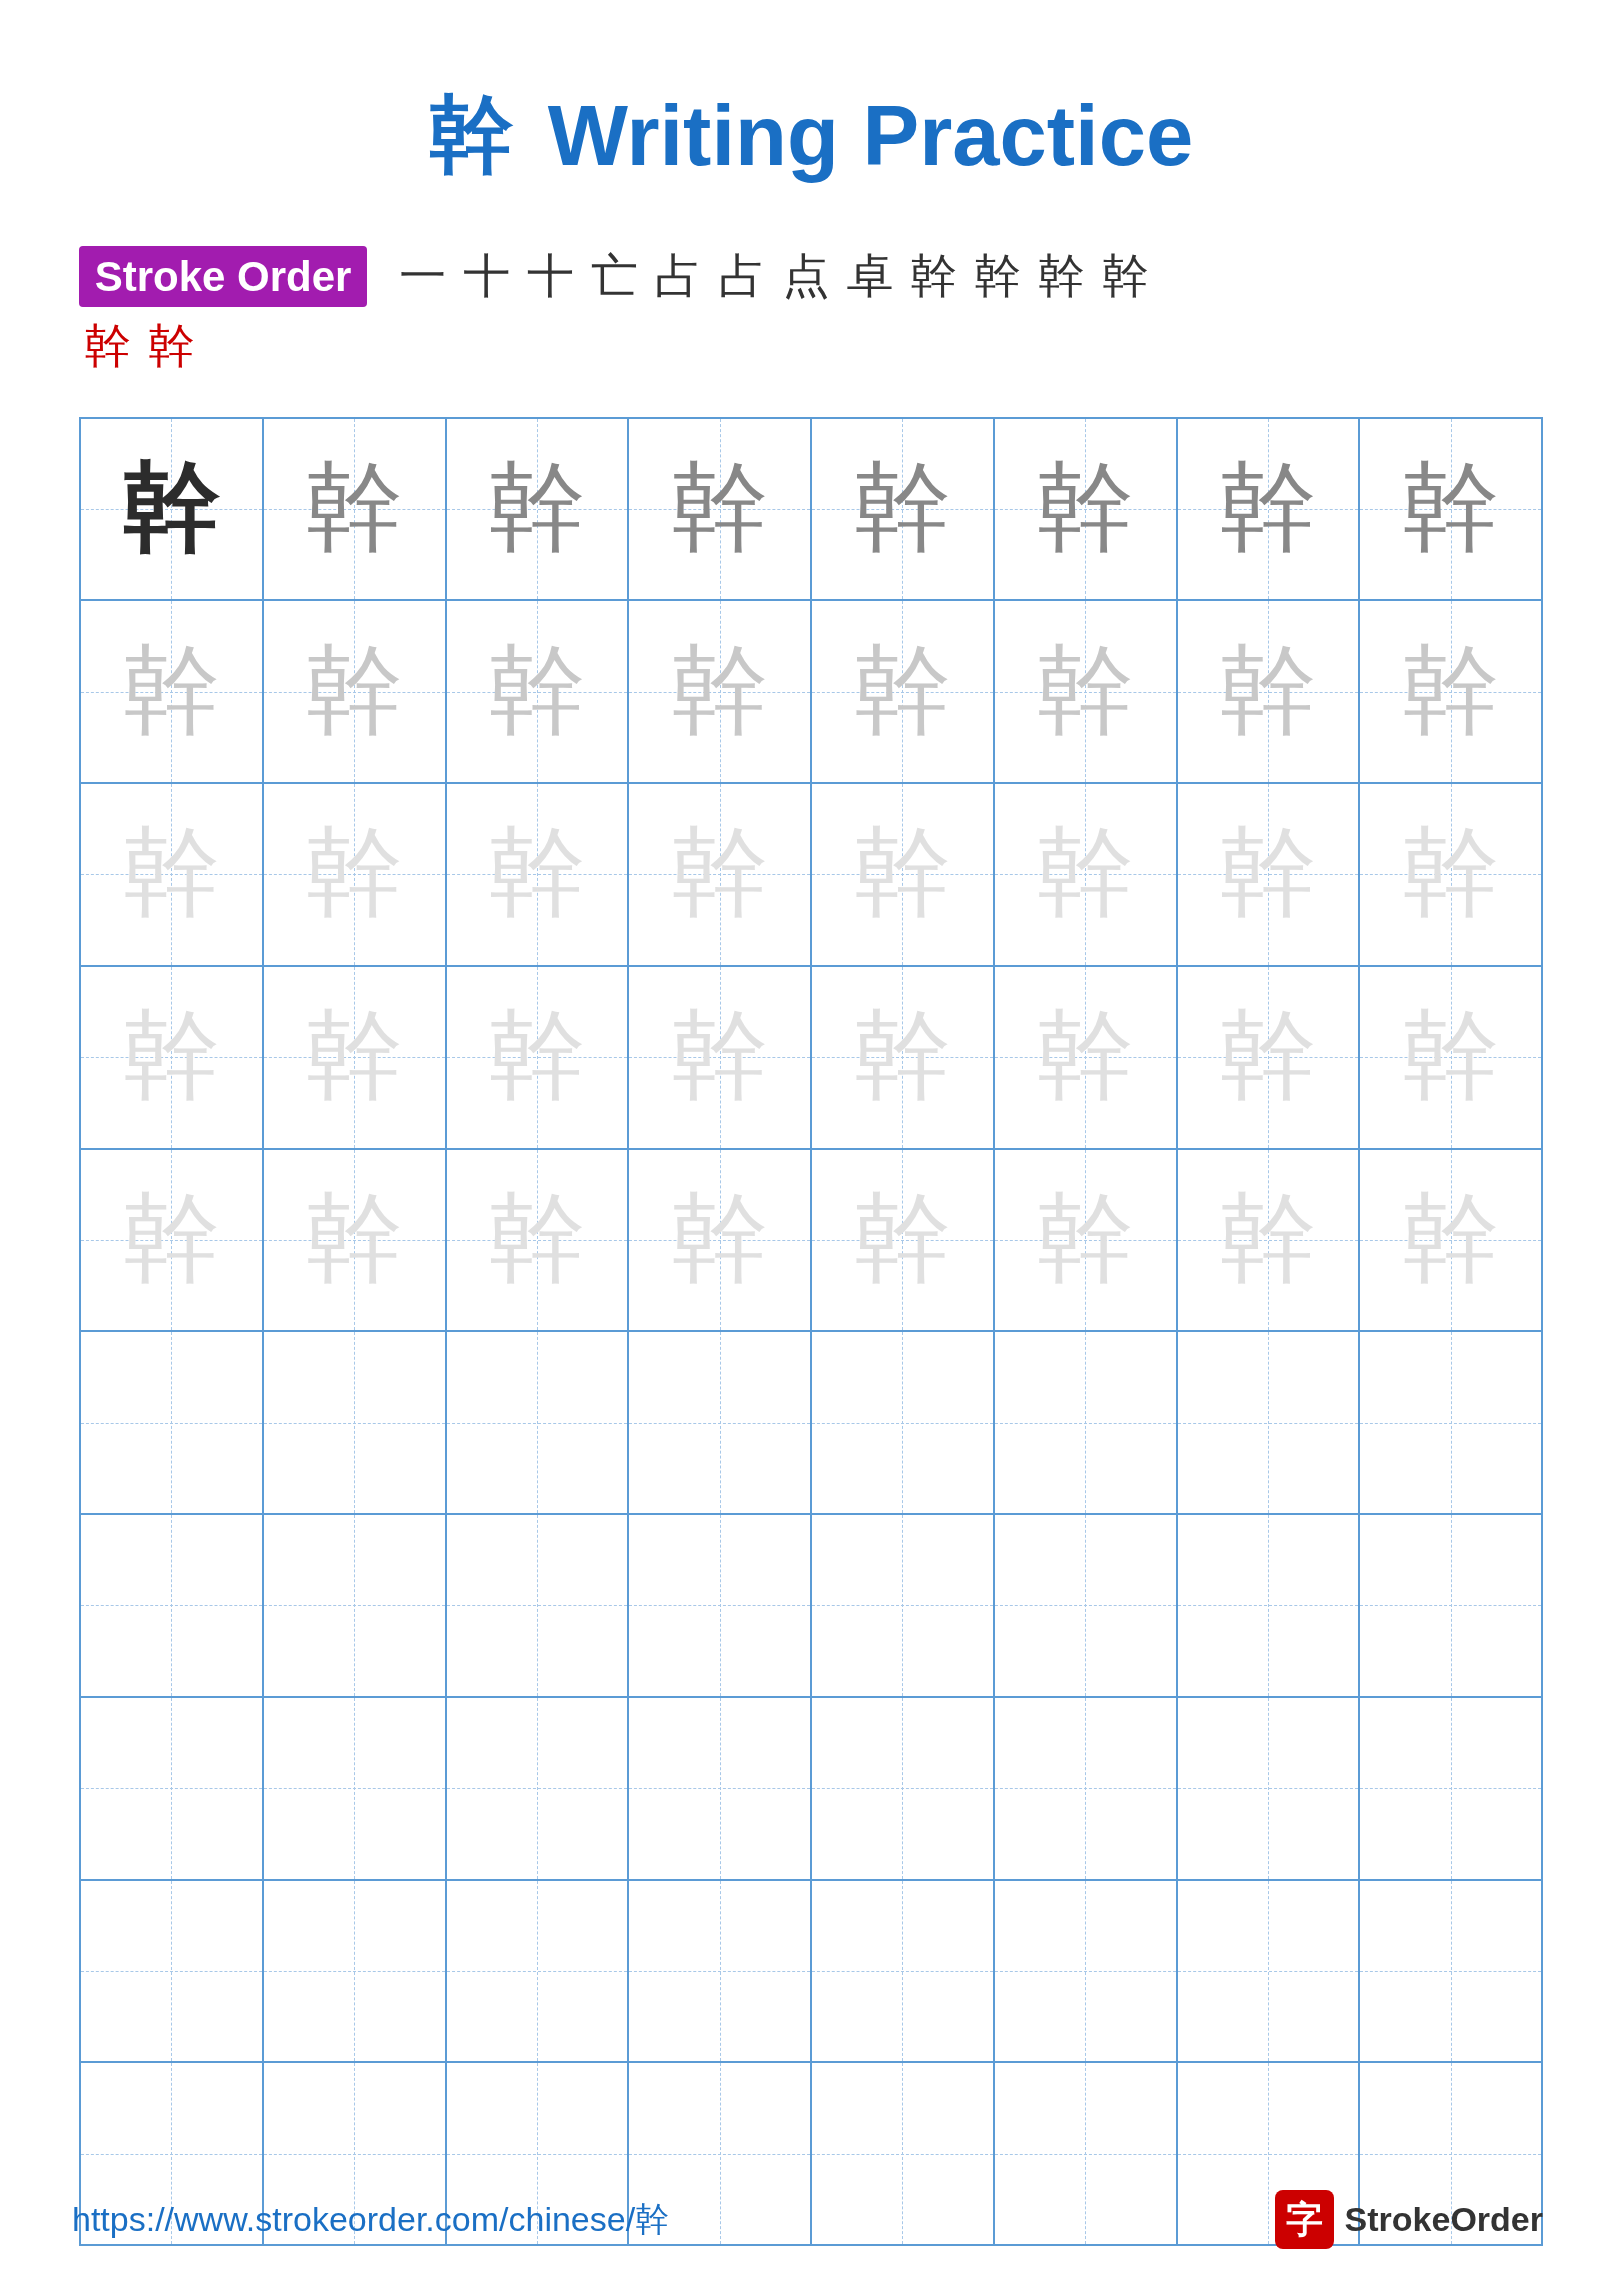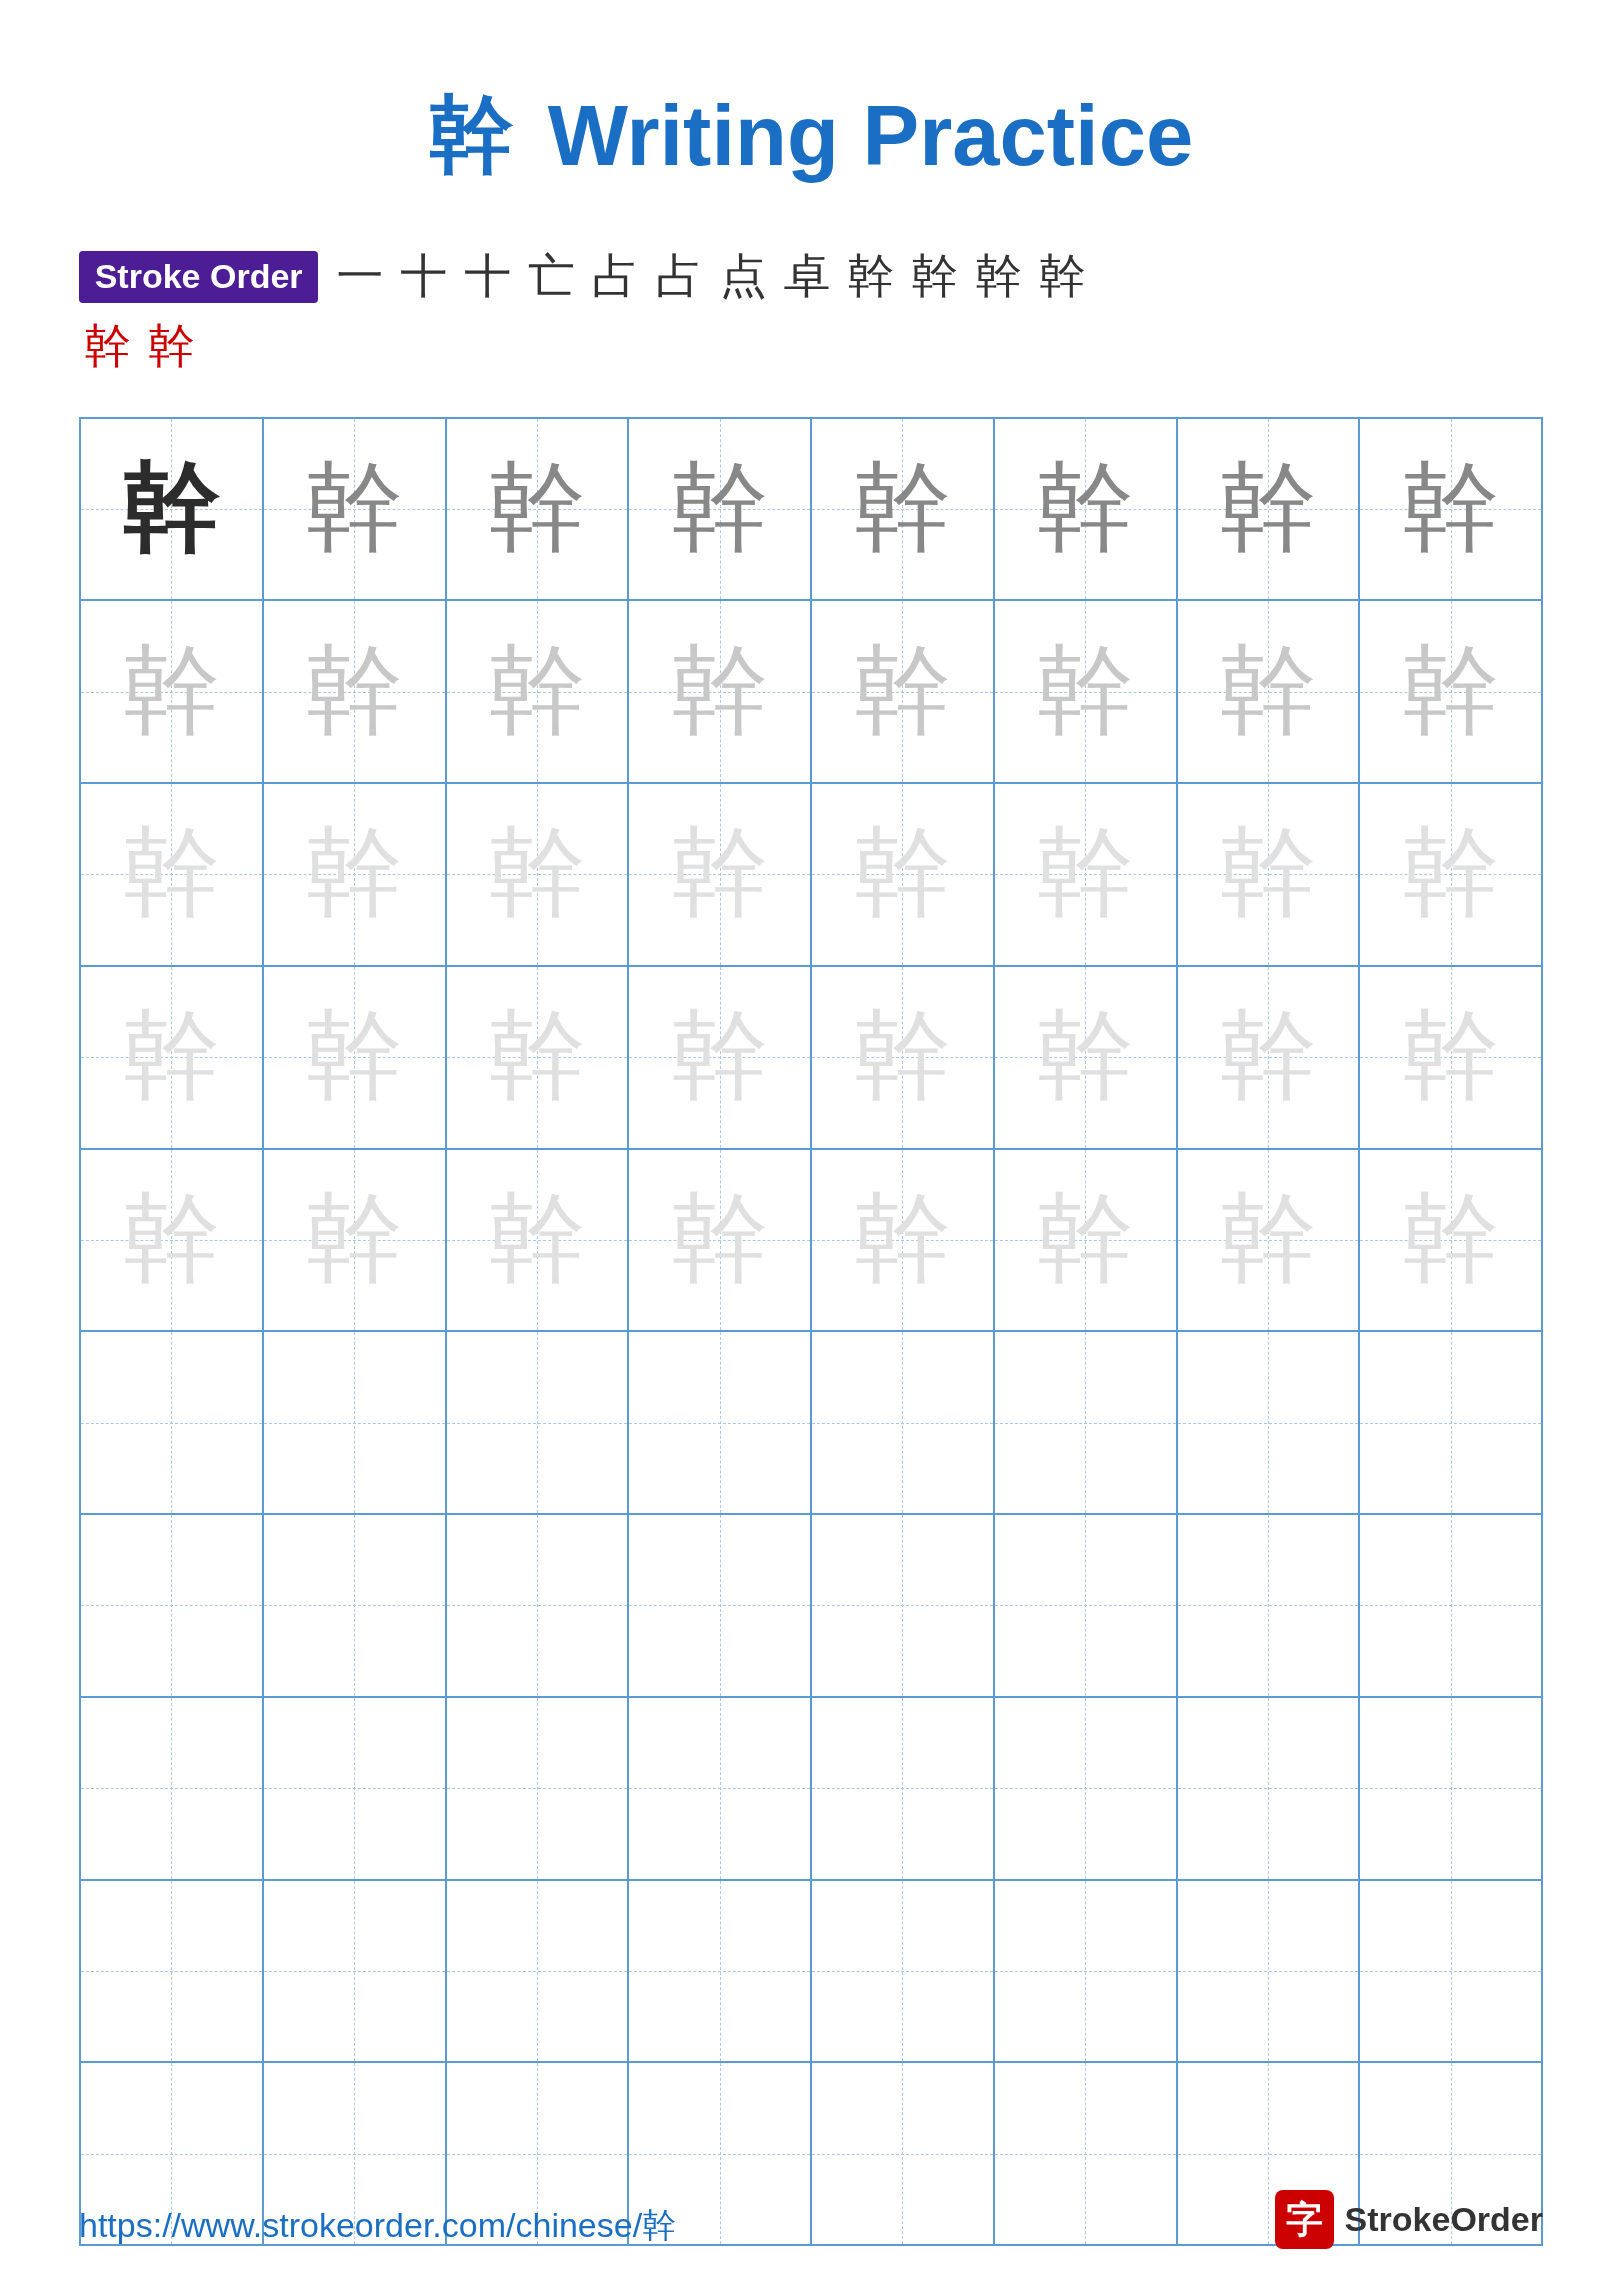--- a/index.html
+++ b/index.html
@@ -51,28 +51,28 @@
     }
 
     .stroke-order-row {
       display: flex;
       align-items: center;
       flex-wrap: wrap;
       gap: 0;
     }
 
     .stroke-order-badge {
-      background: #4c1d95;
+      background: #a21caf;
       color: white;
       font-family: Arial, sans-serif;
-      font-size: 34px;
+      font-size: 42px;
       font-weight: bold;
       padding: 6.5px 15.7px;
       border-radius: 3.9px;
-      margin-right: 13px;
+      margin-right: 27px;
       white-space: nowrap;
     }
 
     .stroke-chars {
       display: flex;
       align-items: center;
       flex-wrap: wrap;
       gap: 6.5px;
       font-size: 47px;
       color: #333;
@@ -155,24 +155,24 @@
       color: #c8c8c8;
     }
 
     .cell-char.very-light {
       color: #e0e0e0;
     }
 
     .footer {
       position: absolute;
       bottom: 46px;
-      left: 79px;
+      left: 72px;
       right: 79px;
       display: flex;
-      align-items: flex-end;
+      align-items: center;
       justify-content: space-between;
     }
 
     .footer-url {
       color: #1a6fc4;
       font-family: Arial, sans-serif;
       font-size: 34px;
       text-decoration: none;
     }
 

